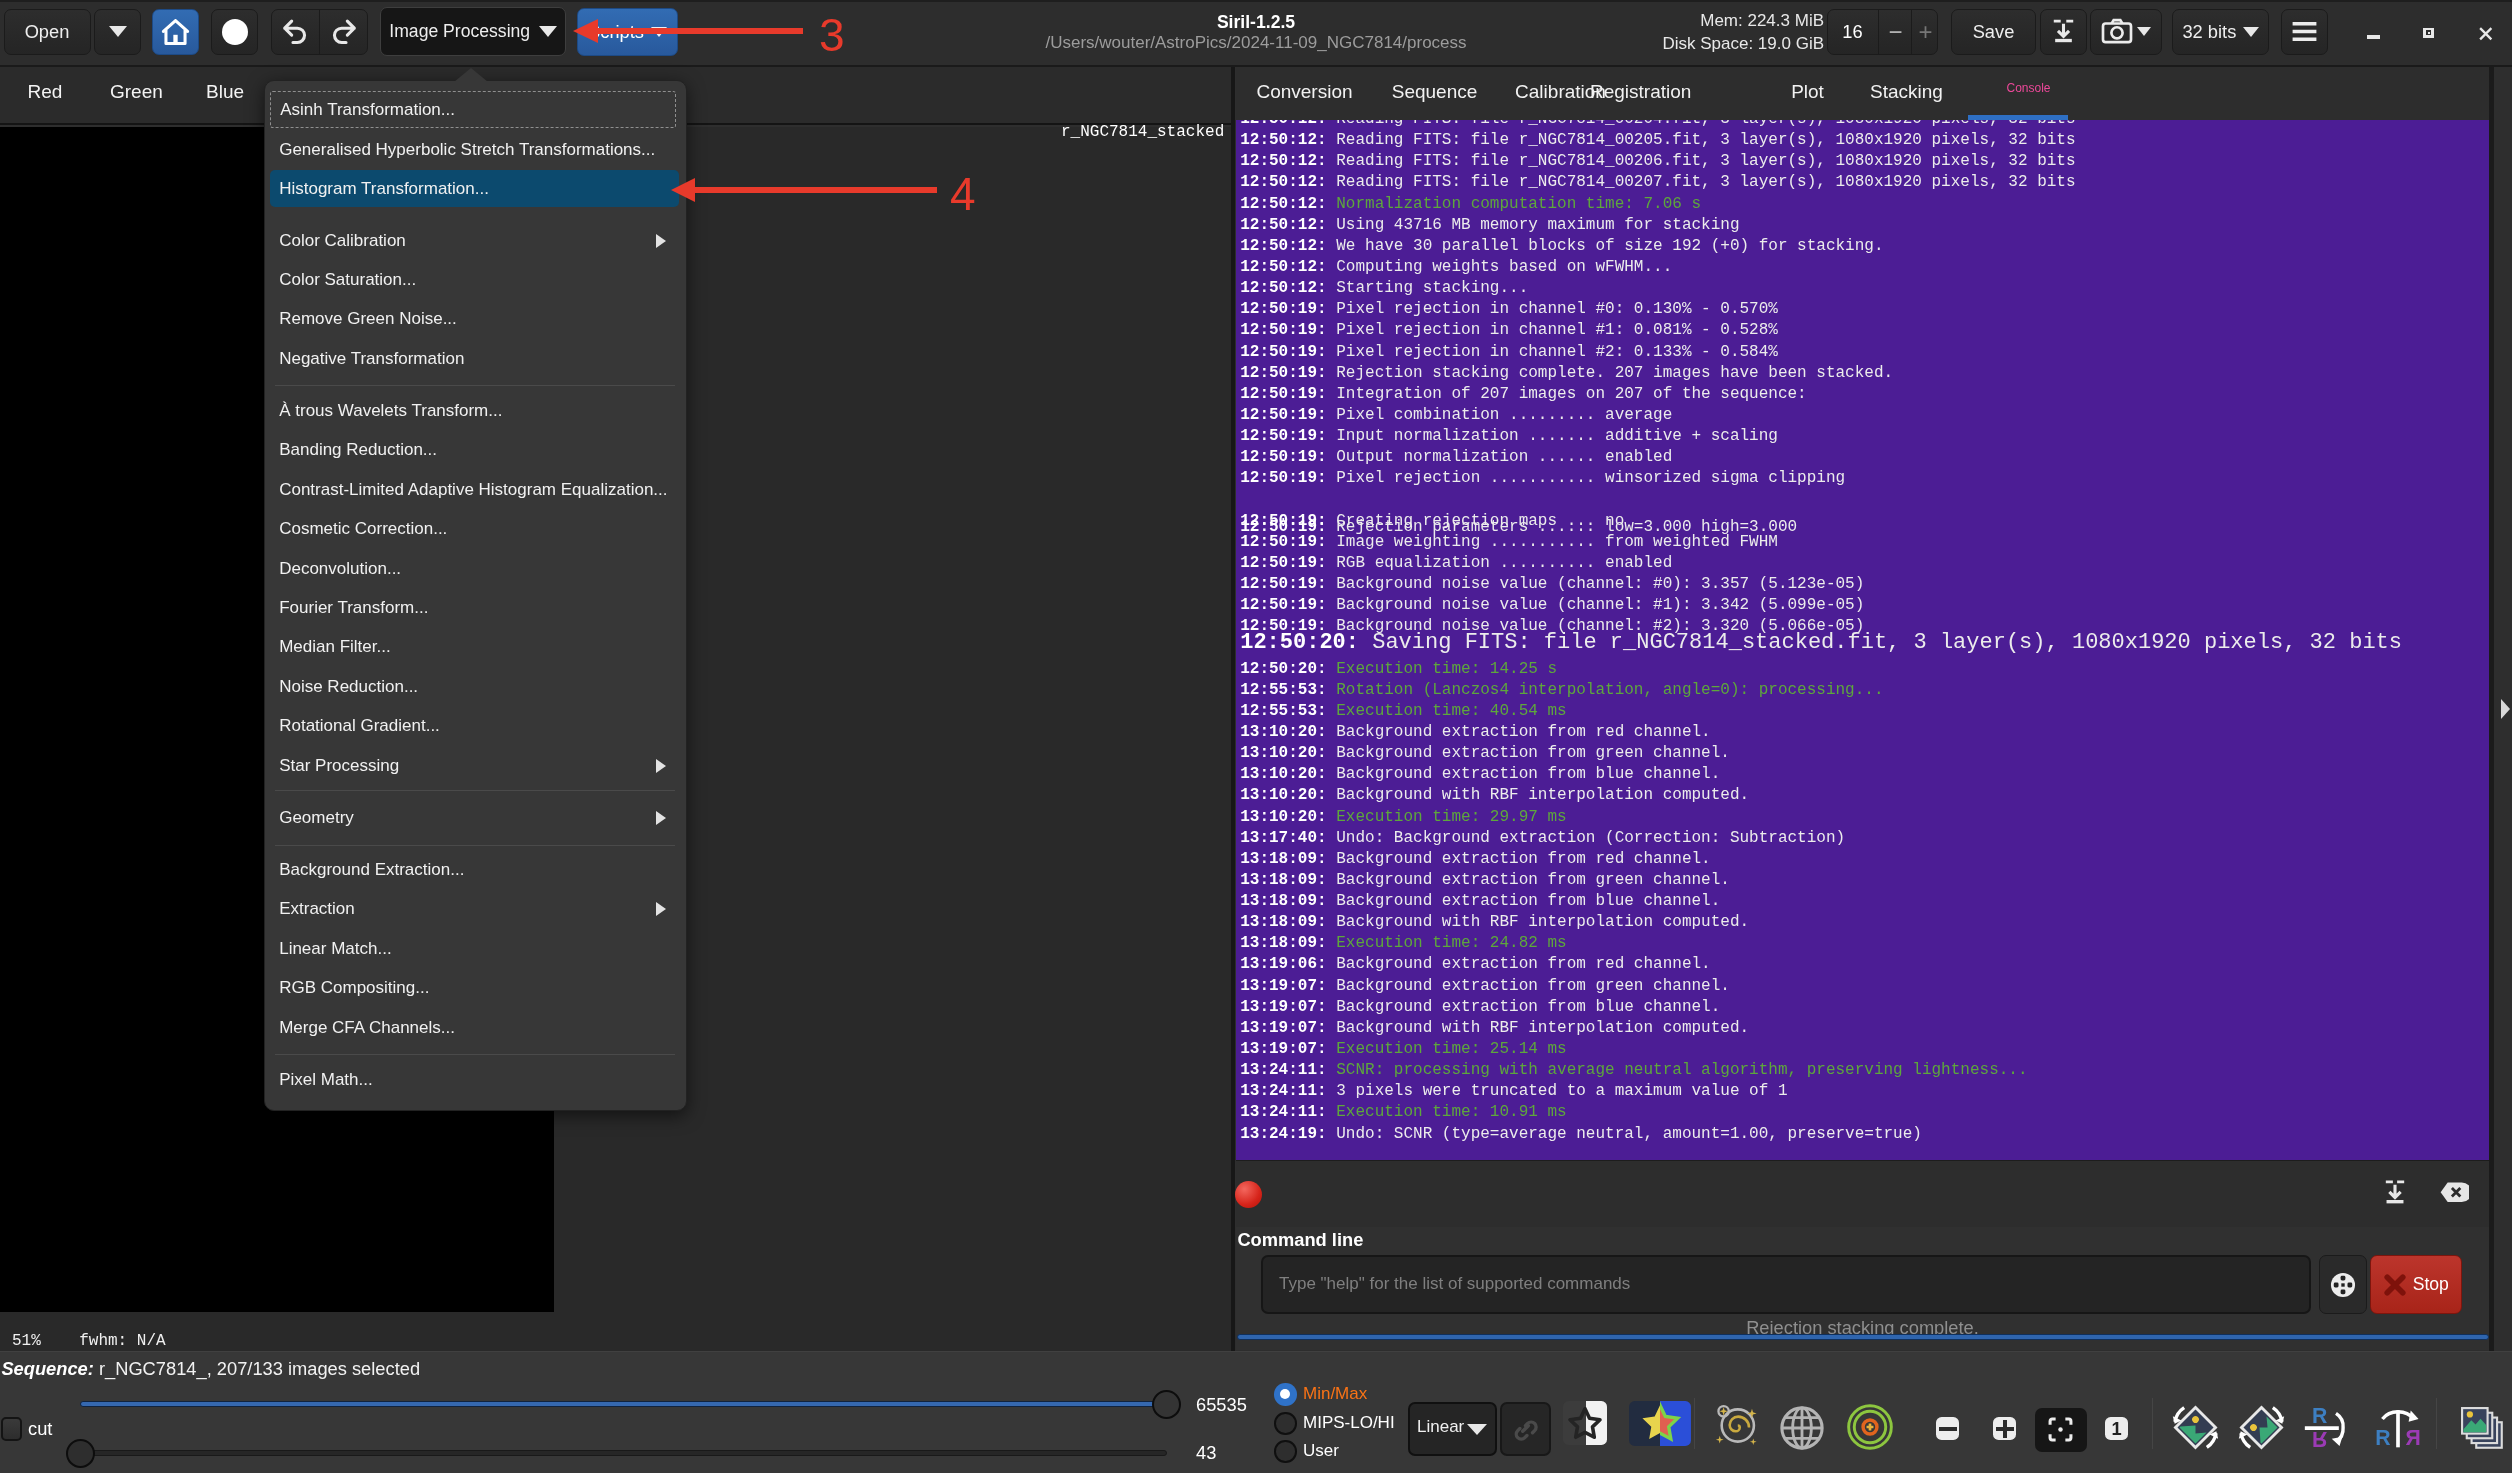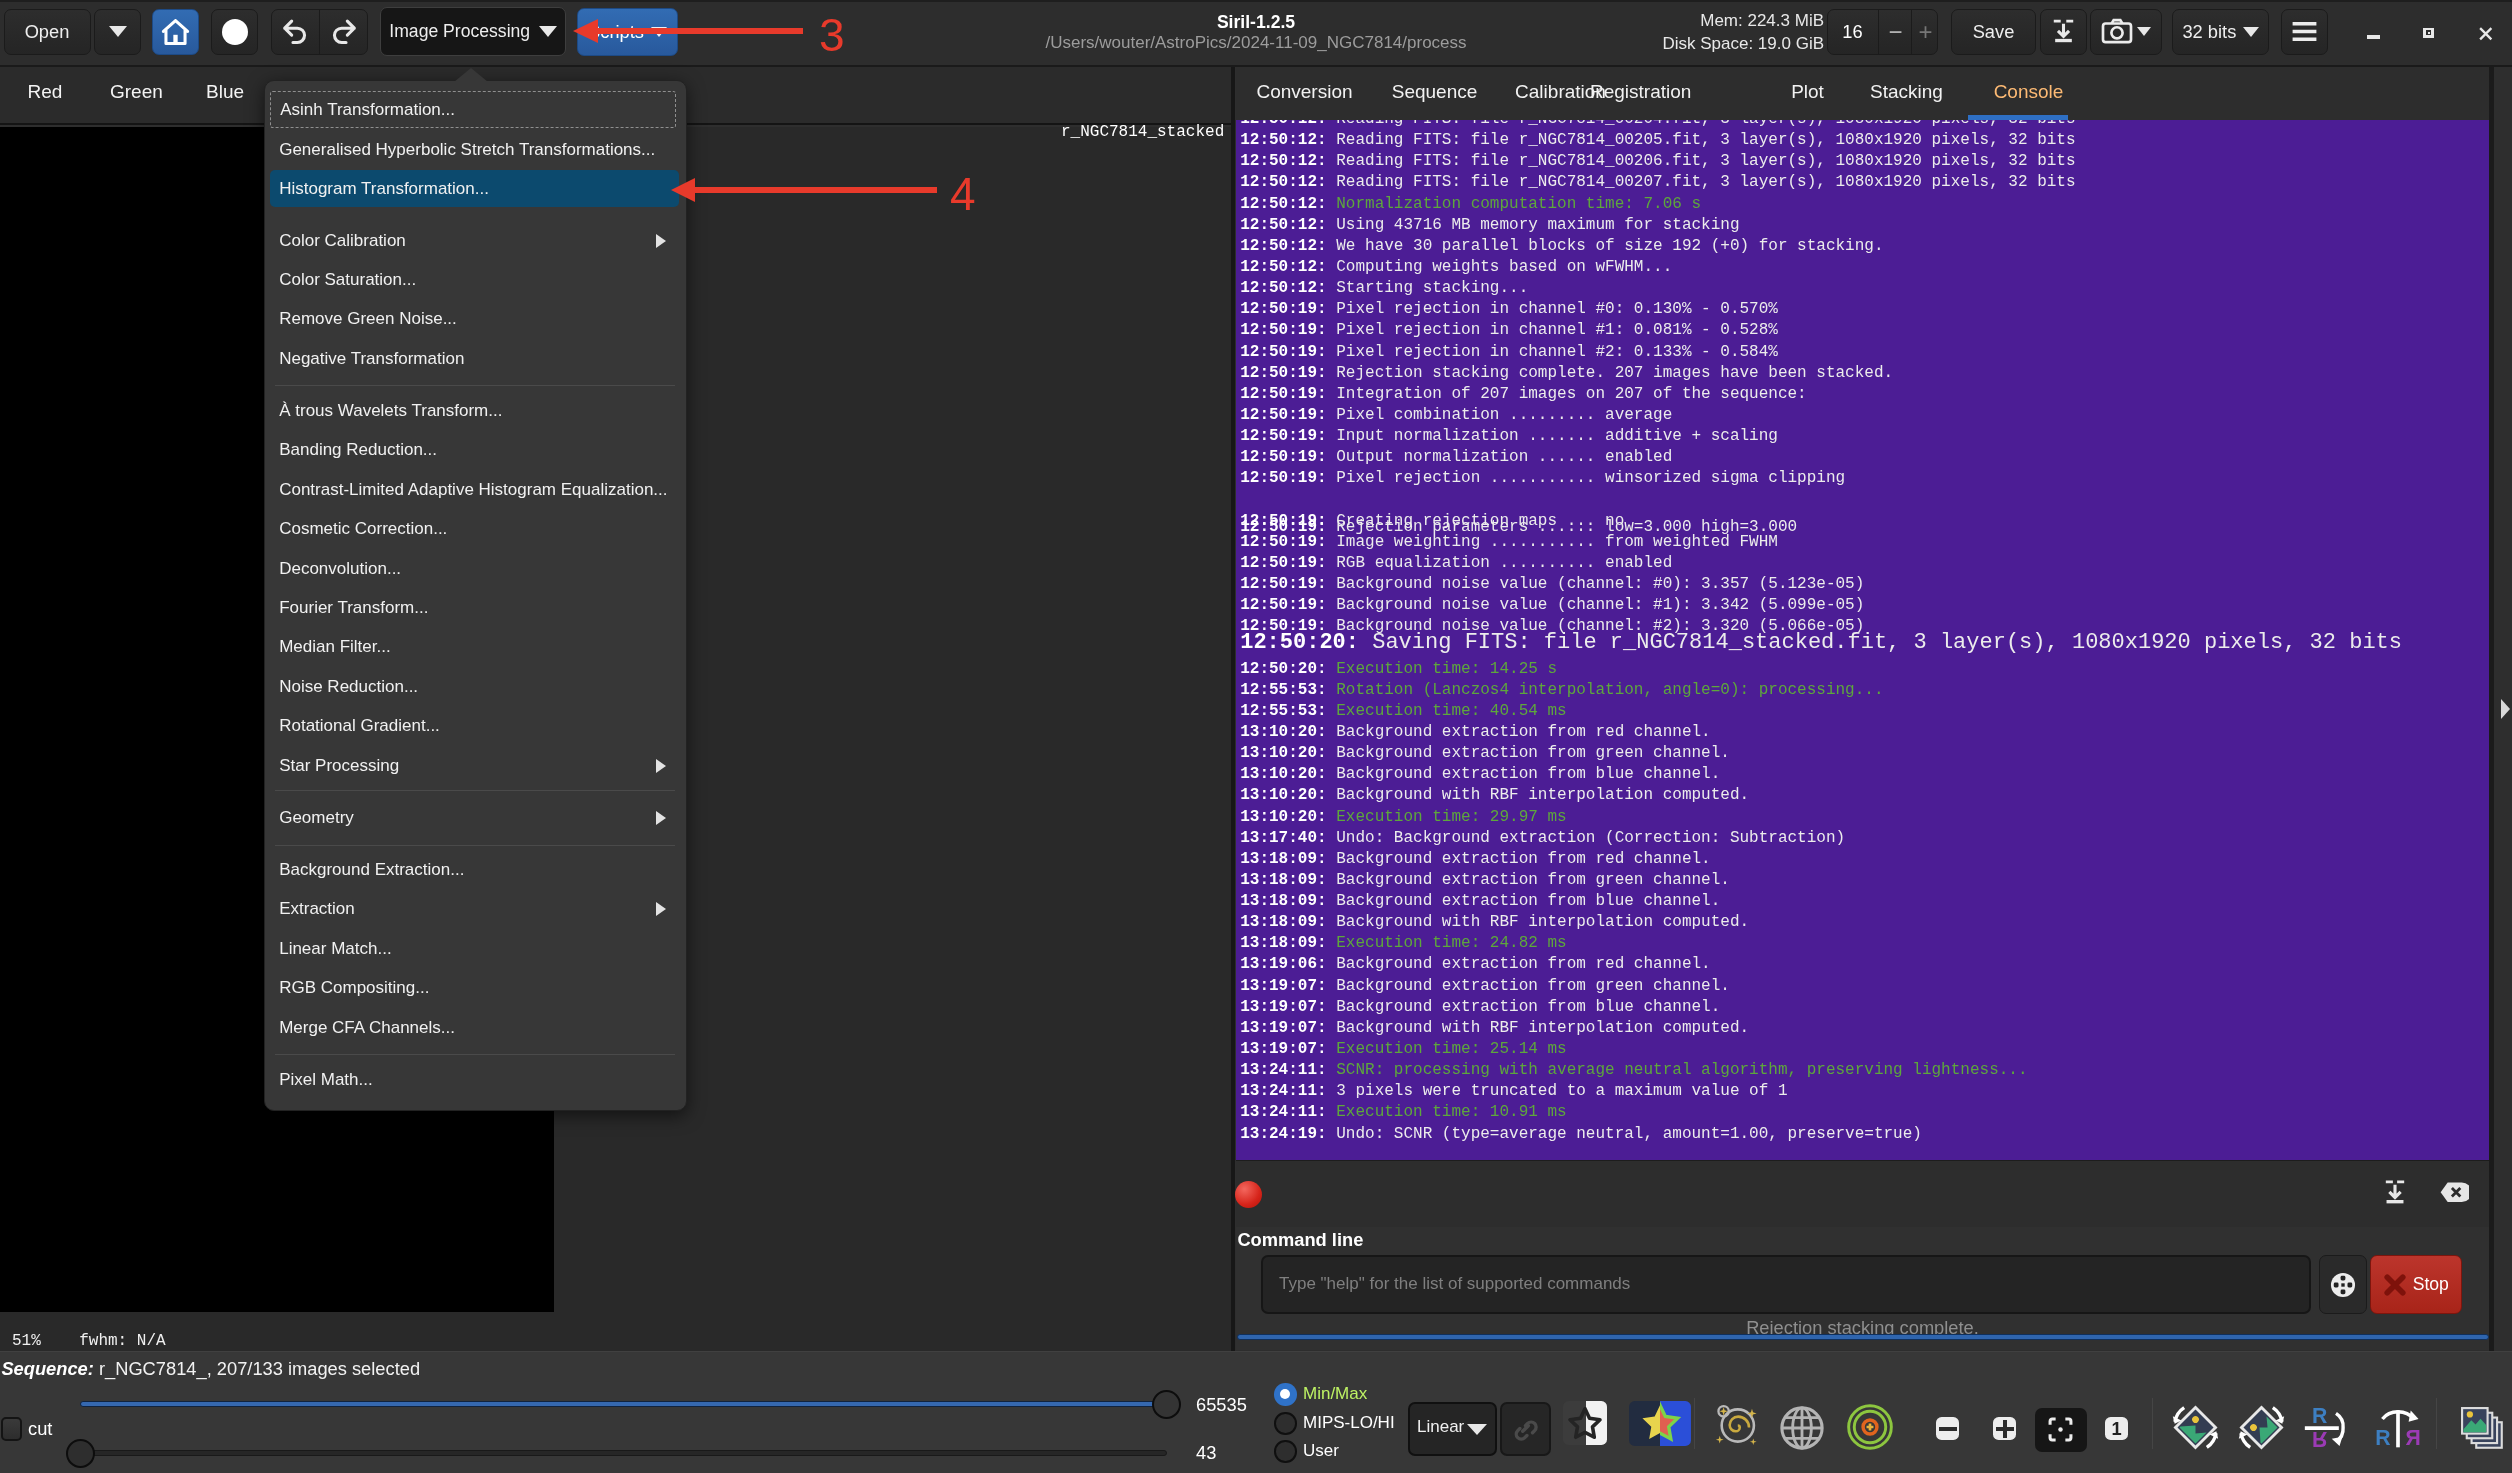--- a/index.html
+++ b/index.html
@@ -92,21 +92,21 @@
 <div class="abs" style="left:1231px;top:67px;width:4.2px;height:1284px;background:#171717;"></div>
 <div class="abs" style="left:1236px;top:67px;width:1253px;height:1284px;background:#2d2d2d;"></div>
 <div class="abs" style="left:2489px;top:67px;width:5px;height:1284px;background:#1b1b1b;"></div>
 <div class="abs" style="left:2501px;top:699px;width:0;height:0;border-left:9.2px solid #d9d9d9;border-top:10px solid transparent;border-bottom:10px solid transparent;"></div>
 <div class="abs" style="left:1199px;top:81px;width:211px;text-align:center;font-size:19px;color:#f2f2f2;">Conversion</div>
 <div class="abs" style="left:1329px;top:81px;width:211px;text-align:center;font-size:19px;color:#f2f2f2;">Sequence</div>
 <div class="abs" style="left:1455px;top:81px;width:211px;text-align:center;font-size:19px;color:#f2f2f2;">Calibration</div>
 <div class="abs" style="left:1590px;top:81px;width:211px;text-align:left;font-size:19px;color:#f2f2f2;">Registration</div>
 <div class="abs" style="left:1702px;top:81px;width:211px;text-align:center;font-size:19px;color:#f2f2f2;">Plot</div>
 <div class="abs" style="left:1801px;top:81px;width:211px;text-align:center;font-size:19px;color:#f2f2f2;">Stacking</div>
-<div class="abs" style="left:1911px;top:81px;width:211px;text-align:center;font-size:19px;color:#fdba74;padding-left:24px;">Console</div>
+<div class="abs" style="left:1911px;top:81px;width:211px;text-align:center;font-size:12px;color:#ec4899;padding-left:24px;">Console</div>
 <div class="abs" style="left:1968px;top:115px;width:100px;height:5.6px;background:#2e6fc4;"></div>
 <div class="abs" style="left:1236px;top:120px;width:1253px;height:1041px;background:#4c1d95;overflow:hidden;">
 <div class="mono cl" style="position:absolute;left:4.2px;top:-11px;height:21px;line-height:21px;font-size:16px;color:#ececec;"><b>12:50:12:</b> <span class="">Reading FITS: file r_NGC7814_00204.fit, 3 layer(s), 1080x1920 pixels, 32 bits</span></div>
 <div class="mono cl" style="position:absolute;left:4.2px;top:10.2px;height:21px;line-height:21px;font-size:16px;color:#ececec;"><b>12:50:12:</b> <span class="">Reading FITS: file r_NGC7814_00205.fit, 3 layer(s), 1080x1920 pixels, 32 bits</span></div>
 <div class="mono cl" style="position:absolute;left:4.2px;top:31px;height:21px;line-height:21px;font-size:16px;color:#ececec;text-align:center;"><b>12:50:12:</b> <span class="">Reading FITS: file r_NGC7814_00206.fit, 3 layer(s), 1080x1920 pixels, 32 bits</span></div>
 <div class="mono cl" style="position:absolute;left:4.2px;top:52px;height:21px;line-height:21px;font-size:16px;color:#ececec;"><b>12:50:12:</b> <span class="">Reading FITS: file r_NGC7814_00207.fit, 3 layer(s), 1080x1920 pixels, 32 bits</span></div>
 <div class="mono cl" style="position:absolute;left:4.2px;top:74px;height:21px;line-height:21px;font-size:16px;color:#ececec;"><b>12:50:12:</b> <span class="grn">Normalization computation time: 7.06 s</span></div>
 <div class="mono cl" style="position:absolute;left:4.2px;top:95px;height:21px;line-height:21px;font-size:16px;color:#ececec;"><b>12:50:12:</b> <span class="">Using 43716 MB memory maximum for stacking</span></div>
 <div class="mono cl" style="position:absolute;left:4.2px;top:116px;height:21px;line-height:21px;font-size:16px;color:#ececec;"><b>12:50:12:</b> <span class="">We have 30 parallel blocks of size 192 (+0) for stacking.</span></div>
 <div class="mono cl" style="position:absolute;left:4.2px;top:137px;height:21px;line-height:21px;font-size:16px;color:#ececec;"><b>12:50:12:</b> <span class="">Computing weights based on wFWHM...</span></div>
@@ -189,21 +189,21 @@
 <div class="abs" style="left:1196px;top:1394px;font-size:18.3px;color:#fff;">65535</div>
 <div class="abs" style="left:1.4px;top:1417px;width:20.4px;height:24px;background:linear-gradient(#3a3a3a,#2d2d2d);border:2.1px solid #141414;border-radius:5px;"></div>
 <div class="abs" style="left:28px;top:1418px;font-size:18.3px;color:#fff;">cut</div>
 <div class="abs" style="left:80px;top:1450px;width:1087px;height:6.3px;background:#262626;border:1.4px solid #191919;border-radius:3.5px;"></div>
 <div class="abs" style="left:66px;top:1439px;width:29px;height:29px;border-radius:50%;background:#2e2e2e;border:2.1px solid #0d0d0d;"></div>
 <div class="abs" style="left:1196px;top:1442px;font-size:18.3px;color:#fff;">43</div>
 <div class="abs" style="left:1274px;top:1383px;width:22.5px;height:22.5px;border-radius:50%;background:#2f72c8;"></div>
 <div class="abs" style="left:1280px;top:1389px;width:10px;height:10px;border-radius:50%;background:#fff;"></div>
 <div class="abs" style="left:1274px;top:1412px;width:22.5px;height:22.5px;border-radius:50%;background:#2e2e2e;border:2.1px solid #0f0f0f;"></div>
 <div class="abs" style="left:1274px;top:1440px;width:22.5px;height:22.5px;border-radius:50%;background:#2e2e2e;border:2.1px solid #0f0f0f;"></div>
-<div class="abs" style="left:1303px;top:1384px;font-size:17px;color:#bef264;text-align:right;">Min/Max</div>
+<div class="abs" style="left:1303px;top:1384px;font-size:17px;color:#f97316;text-align:right;">Min/Max</div>
 <div class="abs" style="left:1303px;top:1413px;font-size:17px;color:#fff;">MIPS-LO/HI</div>
 <div class="abs" style="left:1303px;top:1441px;font-size:17px;color:#fff;">User</div>
 <div class="abs" style="left:1408px;top:1402px;width:89px;height:54px;background:#252525;border:2.1px solid #101010;border-radius:7px;"></div>
 <div class="abs" style="left:1417px;top:1417px;font-size:17px;color:#f0f0f0;">Linear</div>
 <div class="abs" style="left:1467px;top:1424px;width:0;height:0;border-top:11.3px solid #e8e8e8;border-left:10px solid transparent;border-right:10px solid transparent;"></div>
 <div class="abs" style="left:1500px;top:1402px;width:51px;height:54px;background:#262626;border:2.1px solid #181818;border-radius:7px;"></div>
 <svg class="abs" style="left:1510px;top:1413px;" width="31" height="31" viewBox="0 0 22 22">
     <path d="M9 13 L13 9 M7 11 L5.5 12.5 A3.5 3.5 0 0 0 10.5 17.5 L12 16 M11 9 L12.5 7.5 A3.5 3.5 0 0 1 17.5 12.5 L16 14" fill="none" stroke="#4a4a4a" stroke-width="2.4" stroke-linecap="round"></path>
   </svg>
 <div class="abs" style="left:1563px;top:1401px;width:44px;height:44px;border-radius:5.6px;overflow:hidden;">

